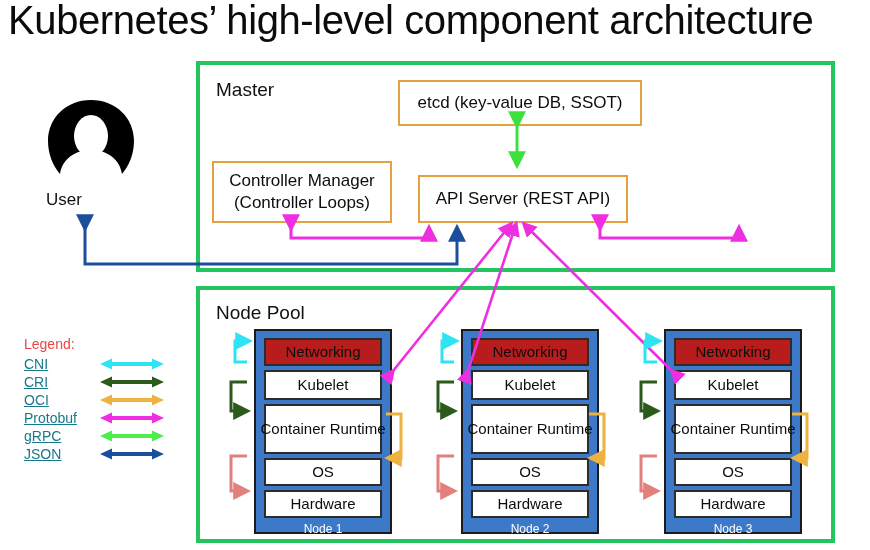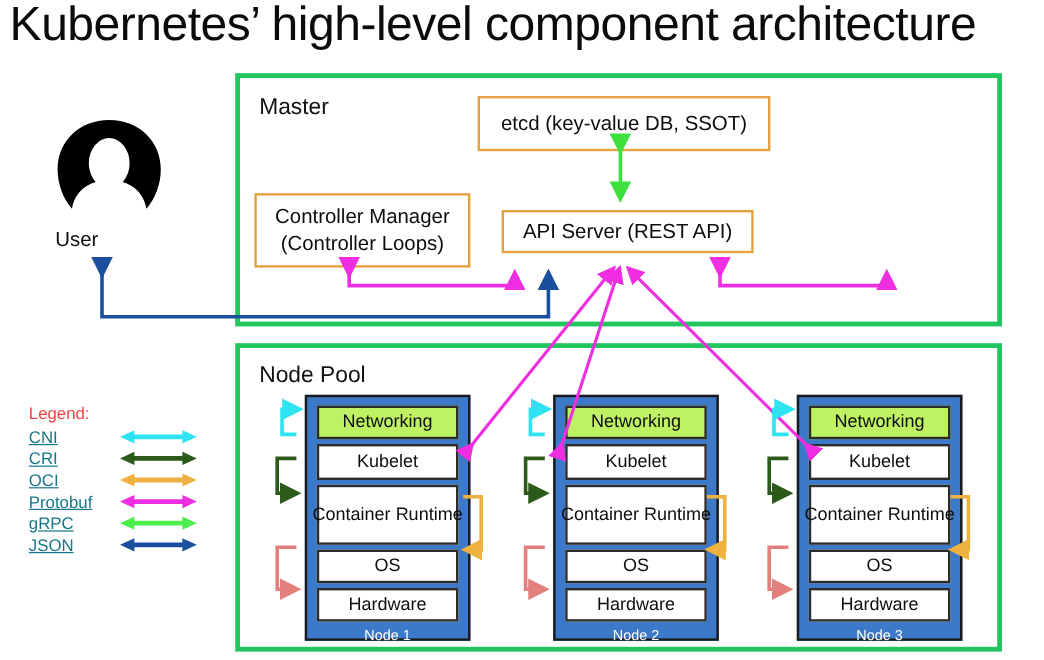--- a/index.html
+++ b/index.html
@@ -69,21 +69,21 @@
     display: flex;
     align-items: center;
     justify-content: center;
     text-align: center;
     font-size: 17px;
     line-height: 1.28;
     color: #0d0d0d;
   }
   #etcd-box { left: 198px; top: 15px; width: 244px; height: 46px; }
   #ctrlmgr-box { left: 12px; top: 96px; width: 180px; height: 62px; }
-  #apiserver-box { left: 218px; top: 110px; width: 210px; height: 36px; }
+  #apiserver-box { left: 218px; top: 110px; width: 210px; height: 48px; }
   #sched-box { left: 456px; top: 96px; width: 178px; height: 62px; }
 
   
   .node {
     position: absolute;
     top: 39px;
     width: 138px;
     height: 205px;
     background: #3d79c9;
     border: 2px solid #1b1b1b;
@@ -100,21 +100,21 @@
     text-align: center;
     font-size: 15px;
     color: #0d0d0d;
     display: flex;
     align-items: center;
     justify-content: center;
     line-height: 1.12;
     margin-bottom: 4px;
   }
   .layer.net {
-    background: #bef264;
+    background: #b91c1c;
     height: 28px;
   }
   .layer.kubelet { height: 30px; }
   .layer.runtime { height: 50px; }
   .layer.os { height: 28px; }
   .layer.hw { height: 28px; }
   .node-caption {
     text-align: center;
     color: #ffffff;
     font-size: 12px;

